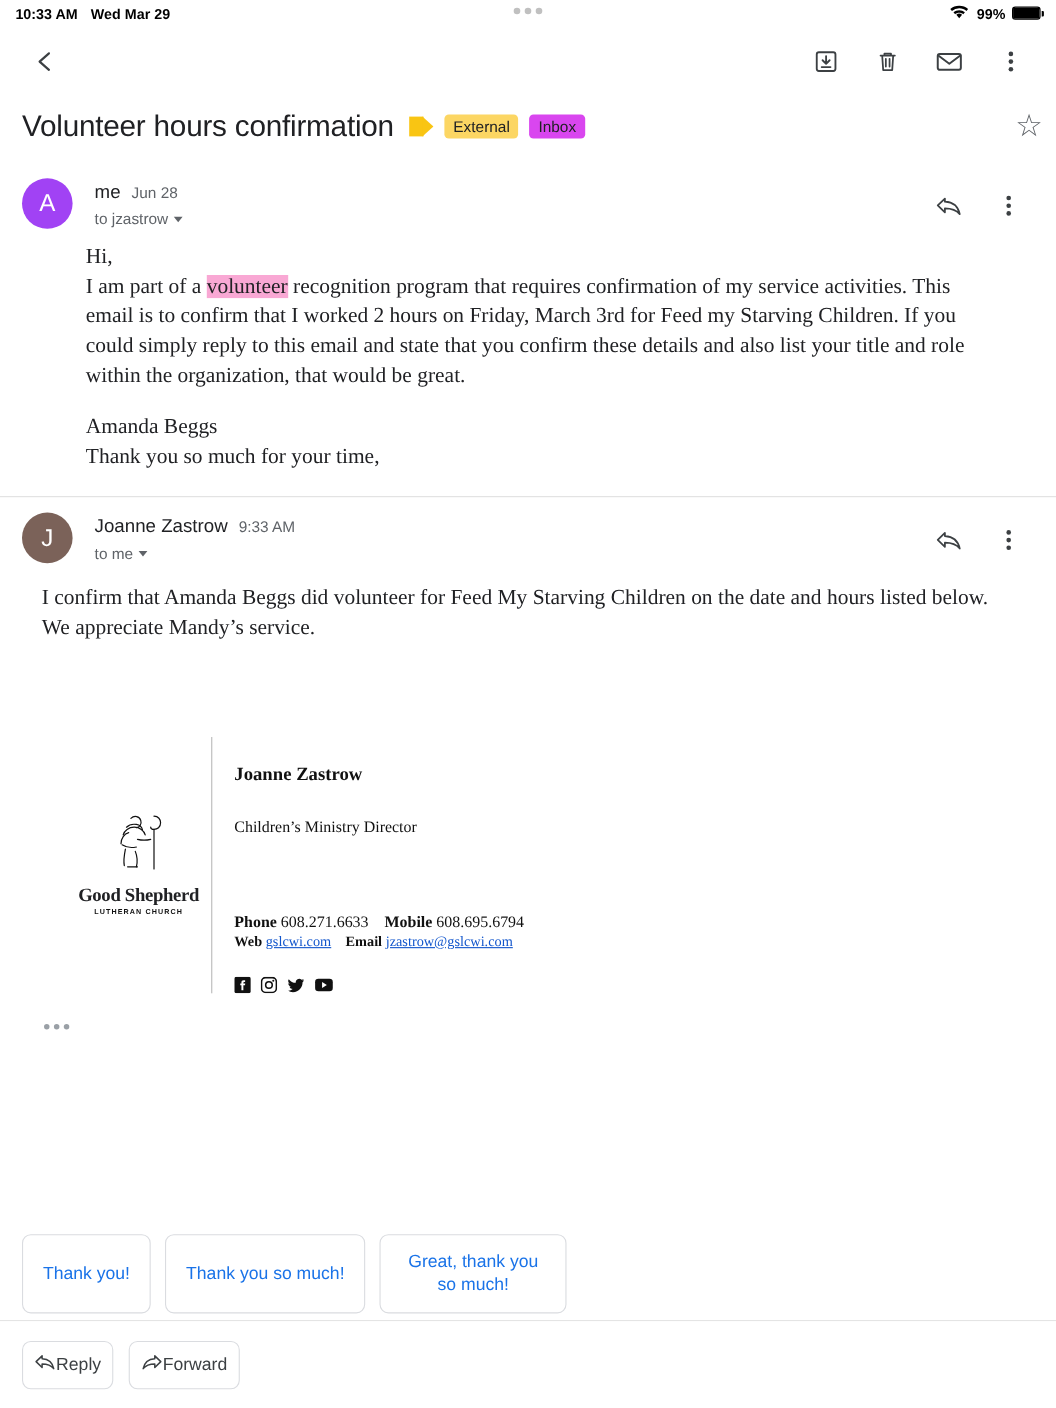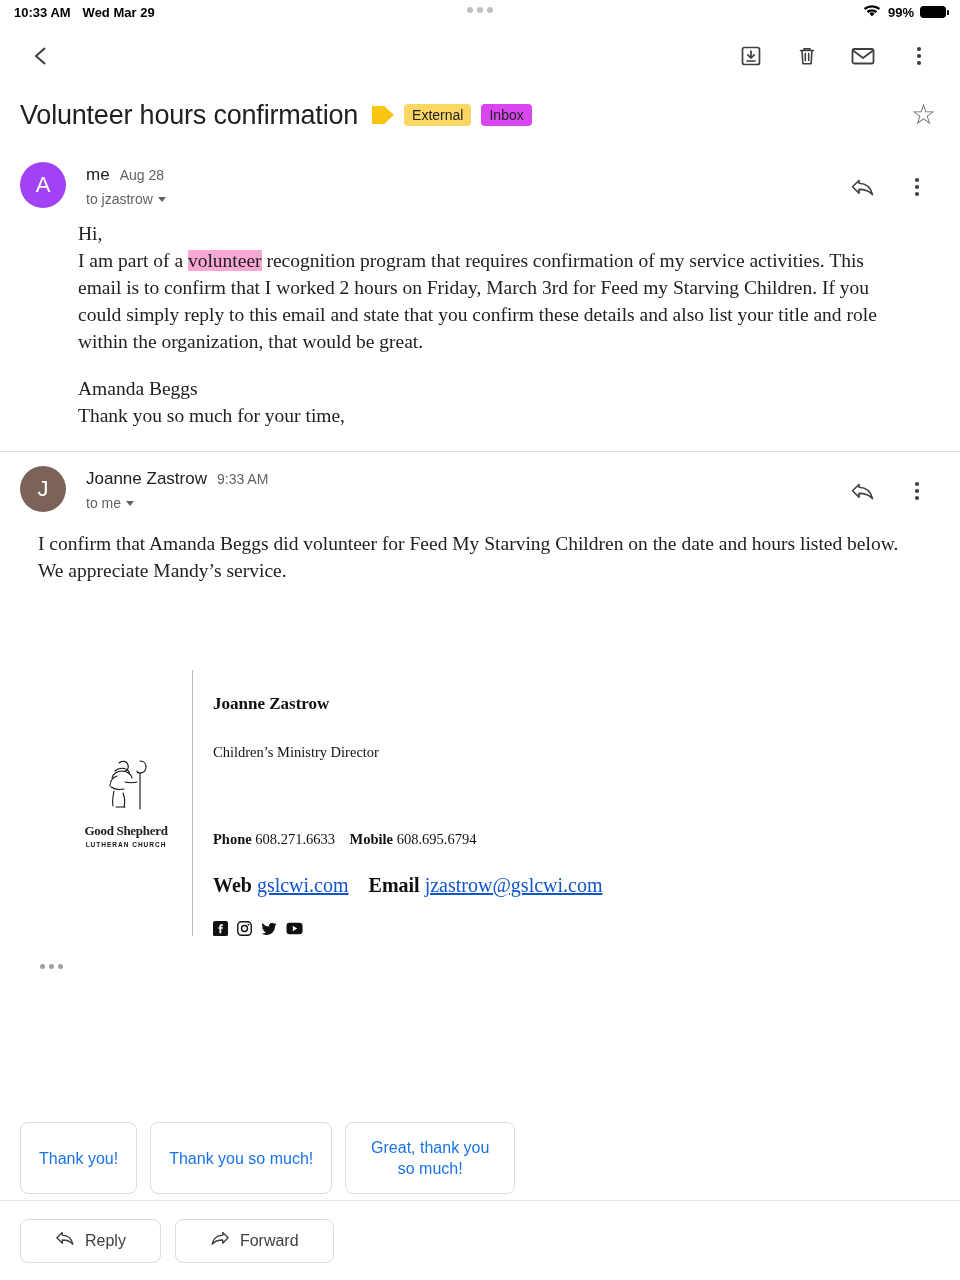--- a/index.html
+++ b/index.html
@@ -64,21 +64,21 @@
     cursor: pointer;
     color: #3c4043;
   }
   .actionbar .spacer { flex: 1; }
   .actionbar .right-icons { display: flex; align-items: center; gap: 10px; }
 
   
   .subject-row {
     display: flex;
     align-items: center;
-    padding: 10px 24px 16px 20px;
+    padding: 10px 12px 16px 20px;
   }
   .subject-title {
     font-size: 27px;
     line-height: 34px;
     color: #202124;
     font-weight: 400;
     letter-spacing: -0.2px;
   }
   .yellow-arrow {
     margin-left: 14px;
@@ -178,42 +178,42 @@
   .sig-logo {
     width: 112px;
     display: flex; flex-direction: column;
     align-items: center; justify-content: center;
     padding-bottom: 4px;
   }
   .sig-logo svg { display: block; }
   .sig-logo .gs-name {
     font-family: "Liberation Serif", serif;
     font-weight: bold;
-    font-size: 13px;
+    font-size: 17px;
     letter-spacing: -0.3px;
     margin-top: 2px;
   }
   .sig-logo .gs-sub {
     font-size: 6.5px;
     letter-spacing: 1px;
     font-weight: bold;
     margin-top: 2px;
     color: #111;
   }
   .sig-bar { width: 1px; background: #b9b9b9; margin: 0 0 0 10px; }
   .sig-text {
     font-family: "Liberation Serif", serif;
     padding: 24px 0 0 20px;
     color: #111;
   }
   .sig-name { font-size: 17px; font-weight: bold; }
   .sig-title { font-size: 14.5px; margin-top: 30px; }
   .sig-contact { font-size: 14.5px; margin-top: 70px; }
   .sig-contact b { font-weight: bold; }
-  .sig-web { font-size: 20px; margin-top: 26px; }
+  .sig-web { font-size: 13px; }
   .sig-web a { color: #1155cc; }
   .sig-social {
     margin-top: 24px;
     display: flex; gap: 9px; align-items: center;
   }
   .sig-social svg { display: block; }
 
   .trim-dots {
     margin: 28px 0 0 20px;
     display: flex; gap: 4px;
@@ -256,22 +256,22 @@
     display: flex;
     align-items: center;
     gap: 14px;
     padding: 0 20px;
     background: #fff;
   }
   .btn-outline {
     border: 1px solid #dadce0;
     border-radius: 8px;
     height: 44px;
-    padding: 0 34px;
-    display: flex; align-items: center; gap: 10px;
+    padding: 0 10px;
+    display: flex; align-items: center; 
     font-size: 16px;
     color: #3c4043;
     background: #fff;
     cursor: pointer;
   }
 </style>
 </head>
 <body>
 
 <div class="statusbar">
@@ -337,21 +337,21 @@
   <span class="chip inbox">Inbox</span>
   <span class="star">☆</span>
 </div>
 
 <div class="msg">
   <div class="msg-head">
     <div class="avatar" style="background:#a142f4">A</div>
     <div class="who">
       <div class="line1">
         <span class="sender">me</span>
-        <span class="time">Aug 28</span>
+        <span class="time">Jun 28</span>
       </div>
       <div class="to-line">
         <span>to jzastrow</span>
         <span class="caret"></span>
       </div>
     </div>
     <div class="head-actions">
       <div class="icon-btn">
         <svg width="26" height="22" viewBox="0 0 26 22">
             <path d="M9 4.5L2.5 10.8 9 17.1v-3.7c6.5 0 10.5 1.6 13.5 5.3-1.2-5.9-4.8-11-13.5-11.4V4.5z" fill="none" stroke="#3c4043" stroke-width="1.6" stroke-linejoin="round"></path>

